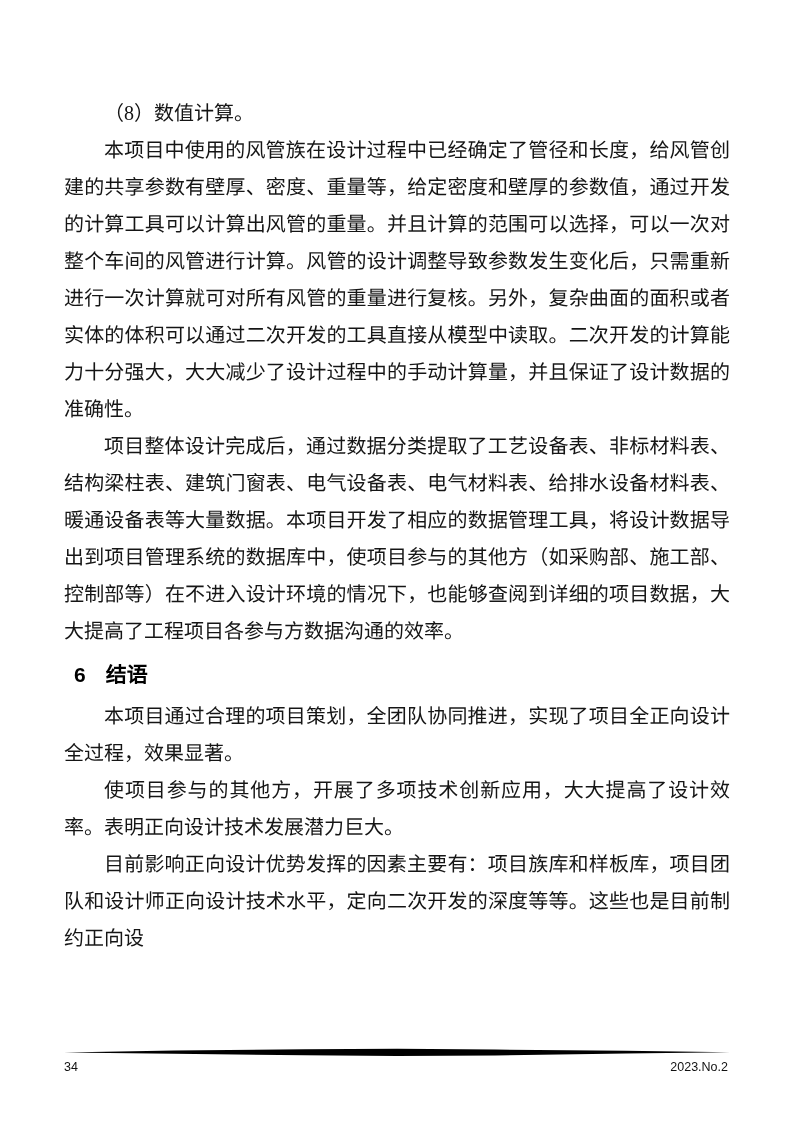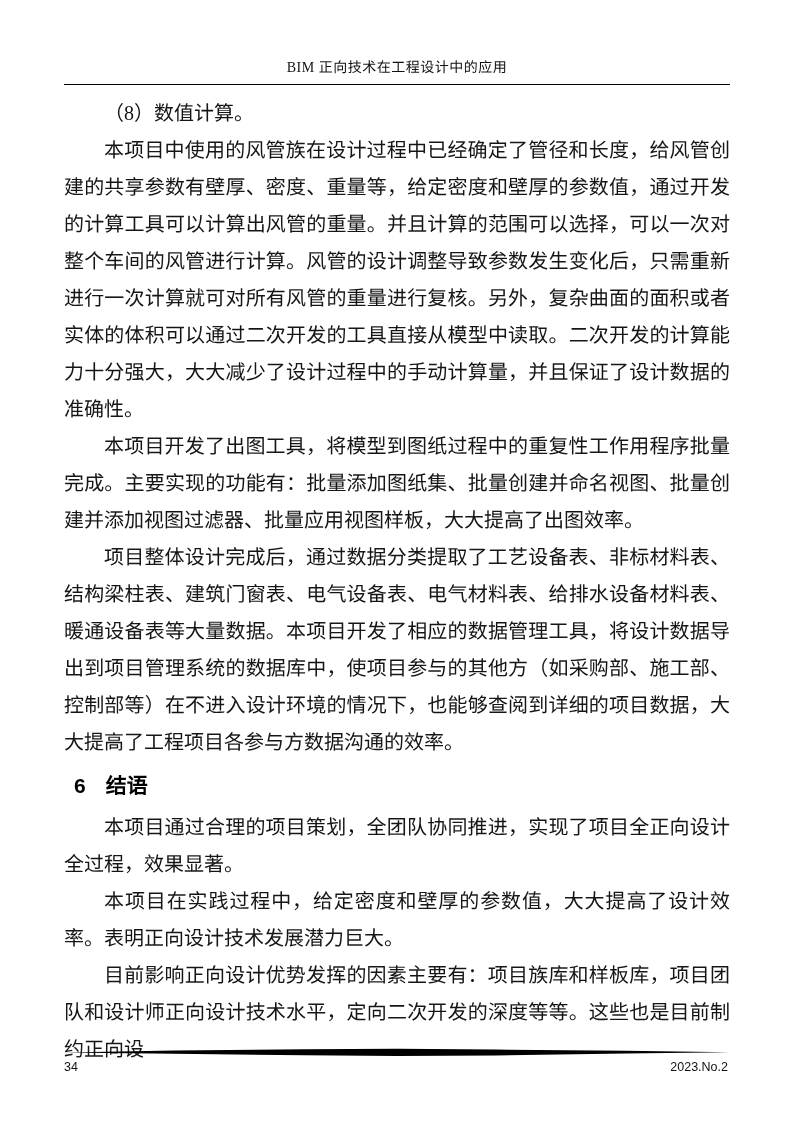--- a/index.html
+++ b/index.html
@@ -96,41 +96,39 @@
     position: absolute;
     right: 2px;
     text-align: right;
   }
 </style>
 </head>
 <body>
 
 <div class="page">
 
-  <div class="running-header">BIM 正向技术在工程设计中的应用</div>
 
   <div class="content">
 
     <p class="sub-item-title">（8）数值计算。</p>
 
     <p>本项目中使用的风管族在设计过程中已经确定了管径和长度，给风管创建的共享参数有壁厚、密度、重量等，给定密度和壁厚的参数值，通过开发的计算工具可以计算出风管的重量。并且计算的范围可以选择，可以一次对整个车间的风管进行计算。风管的设计调整导致参数发生变化后，只需重新进行一次计算就可对所有风管的重量进行复核。另外，复杂曲面的面积或者实体的体积可以通过二次开发的工具直接从模型中读取。二次开发的计算能力十分强大，大大减少了设计过程中的手动计算量，并且保证了设计数据的准确性。</p>
 
 
-    <p>本项目开发了出图工具，将模型到图纸过程中的重复性工作用程序批量完成。主要实现的功能有：批量添加图纸集、批量创建并命名视图、批量创建并添加视图过滤器、批量应用视图样板，大大提高了出图效率。</p>
 
 
     <p>项目整体设计完成后，通过数据分类提取了工艺设备表、非标材料表、结构梁柱表、建筑门窗表、电气设备表、电气材料表、给排水设备材料表、暖通设备表等大量数据。本项目开发了相应的数据管理工具，将设计数据导出到项目管理系统的数据库中，使项目参与的其他方（如采购部、施工部、控制部等）在不进入设计环境的情况下，也能够查阅到详细的项目数据，大大提高了工程项目各参与方数据沟通的效率。</p>
 
     <h2 class="section-heading">
       <span class="sec-num">6</span><span>结语</span>
     </h2>
 
     <p>本项目通过合理的项目策划，全团队协同推进，实现了项目全正向设计全过程，效果显著。</p>
 
-    <p>本项目在实践过程中，给定密度和壁厚的参数值，大大提高了设计效率。表明正向设计技术发展潜力巨大。</p>
+    <p>使项目参与的其他方，开展了多项技术创新应用，大大提高了设计效率。表明正向设计技术发展潜力巨大。</p>
 
     <p>目前影响正向设计优势发挥的因素主要有：项目族库和样板库，项目团队和设计师正向设计技术水平，定向二次开发的深度等等。这些也是目前制约正向设</p>
 
   </div>
 
   <div class="footer">
     <svg class="footer-rule" viewBox="0 0 664 9" preserveAspectRatio="none" aria-hidden="true">
       <polygon points="0,4.5 110,2.6 240,1.2 332,0.8 430,1.6 560,2.8 664,4.2 560,5.6 430,7.4 332,8.0 240,7.2 110,5.8" fill="#000000"></polygon>
     </svg>
     <div class="footer-row">

